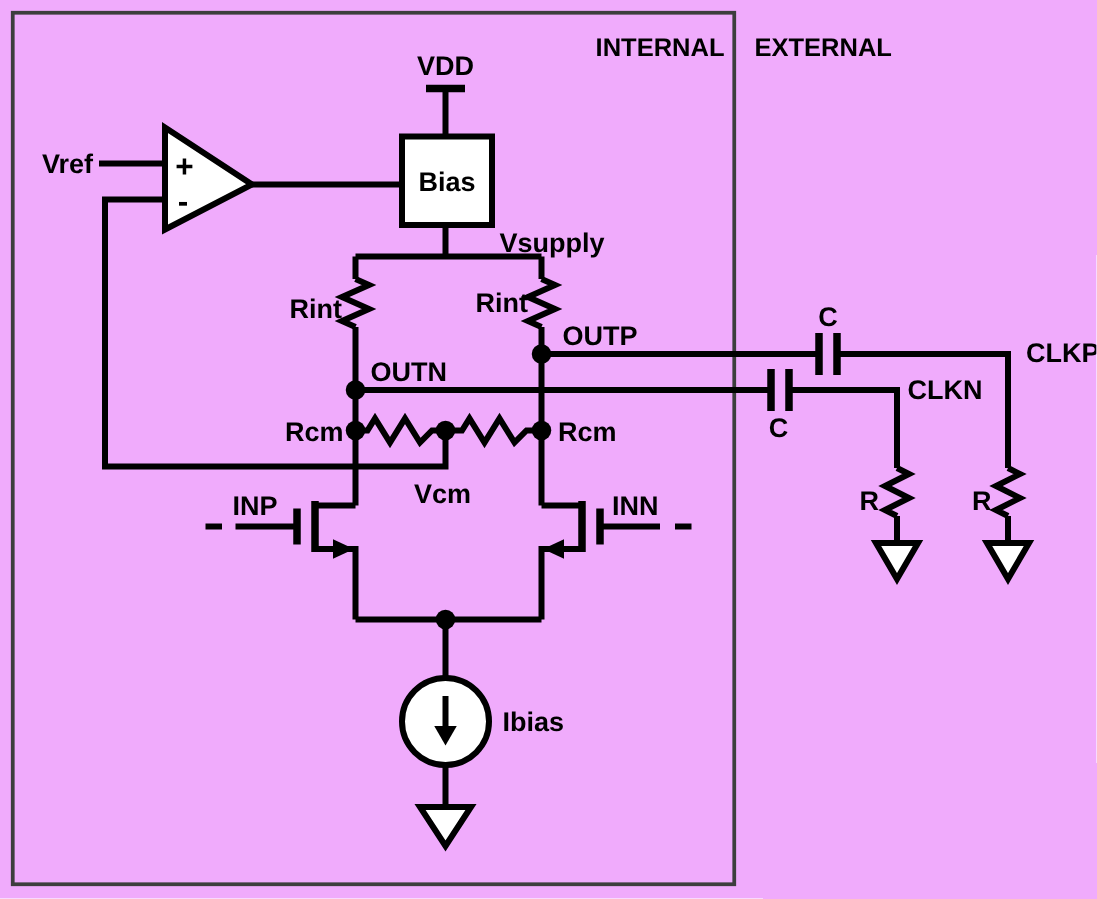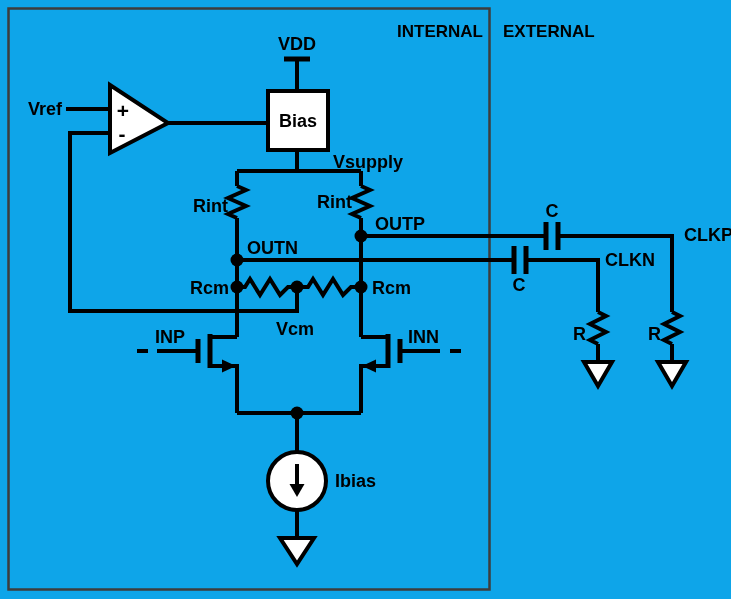--- a/index.html
+++ b/index.html
@@ -7,21 +7,21 @@
     padding: 0;
     background: #ffffff;
     width: 731px;
     height: 599px;
     overflow: hidden;
   }
   .stage {
     position: relative;
     width: 731px;
     height: 599px;
-    background: #0ea5e9;
+    background: #f0abfc;
   }
   svg text {
     font-family: "Liberation Sans", "DejaVu Sans", sans-serif;
     font-weight: bold;
     fill: #000000;
   }
   .lbl   { font-size: 18px; }
   .lbl-sm{ font-size: 17px; }
   .sign  { font-size: 21px; }
   .wire  { stroke: #000000; stroke-width: 4; fill: none; }

